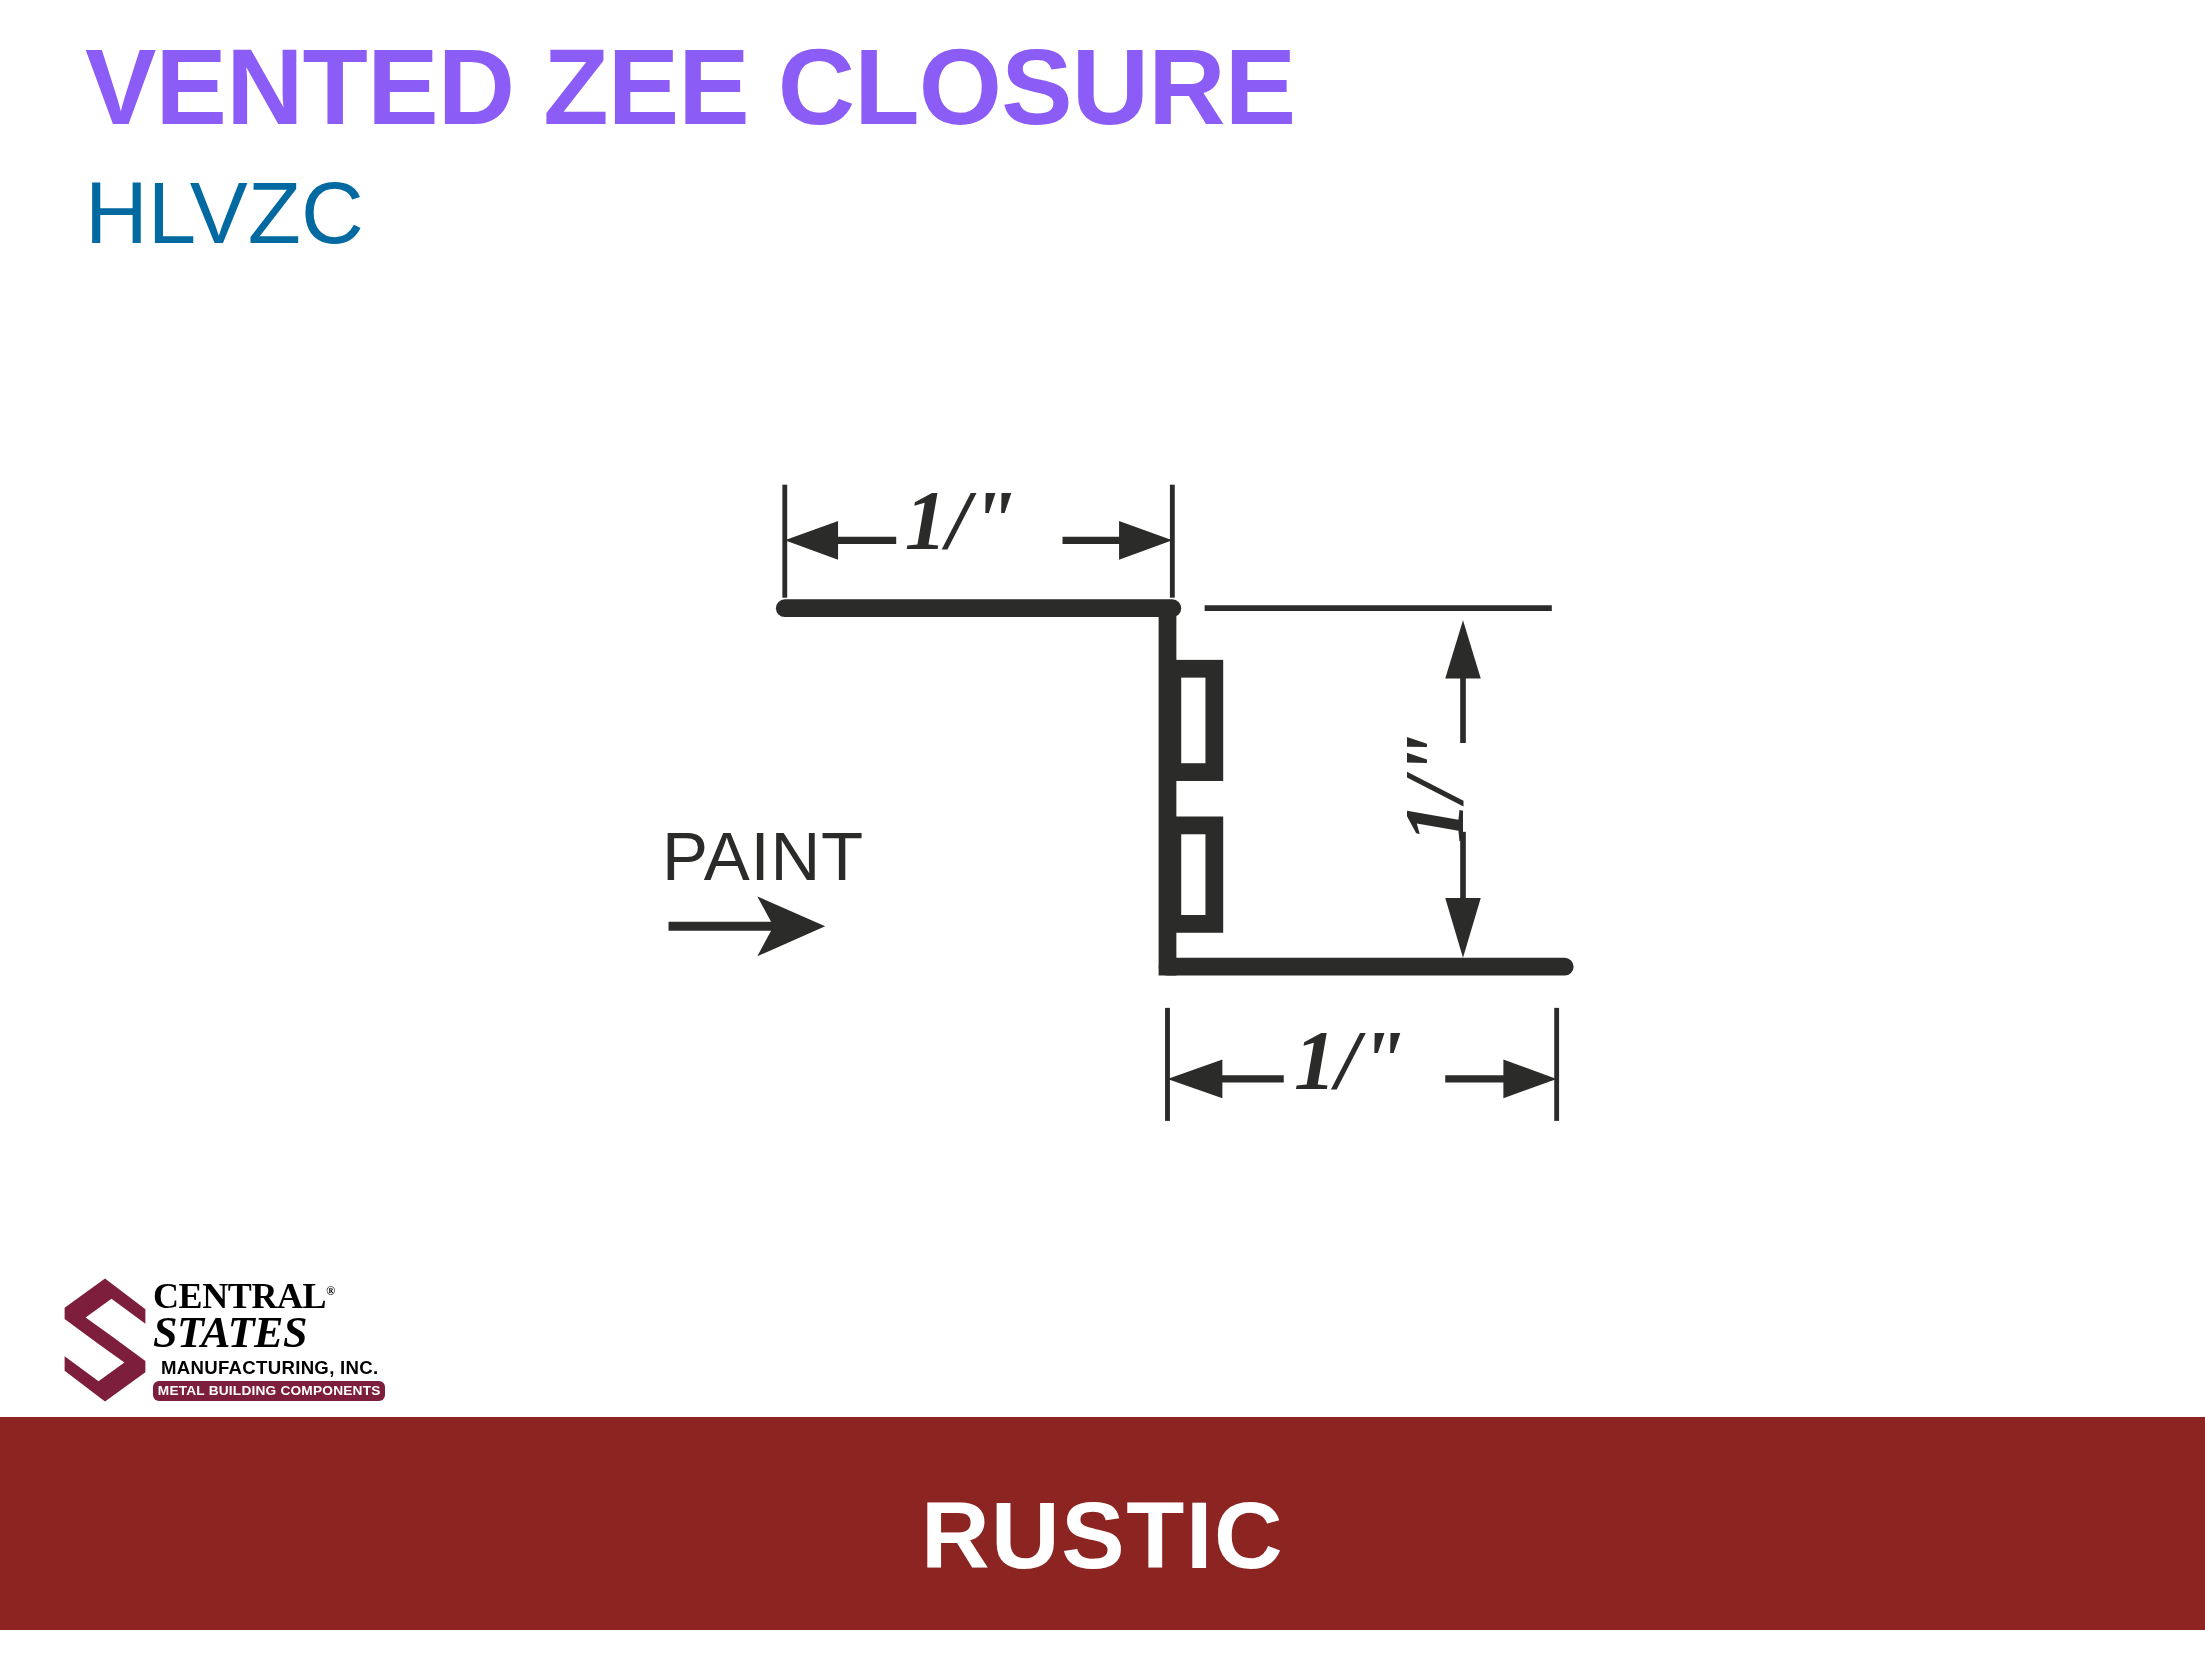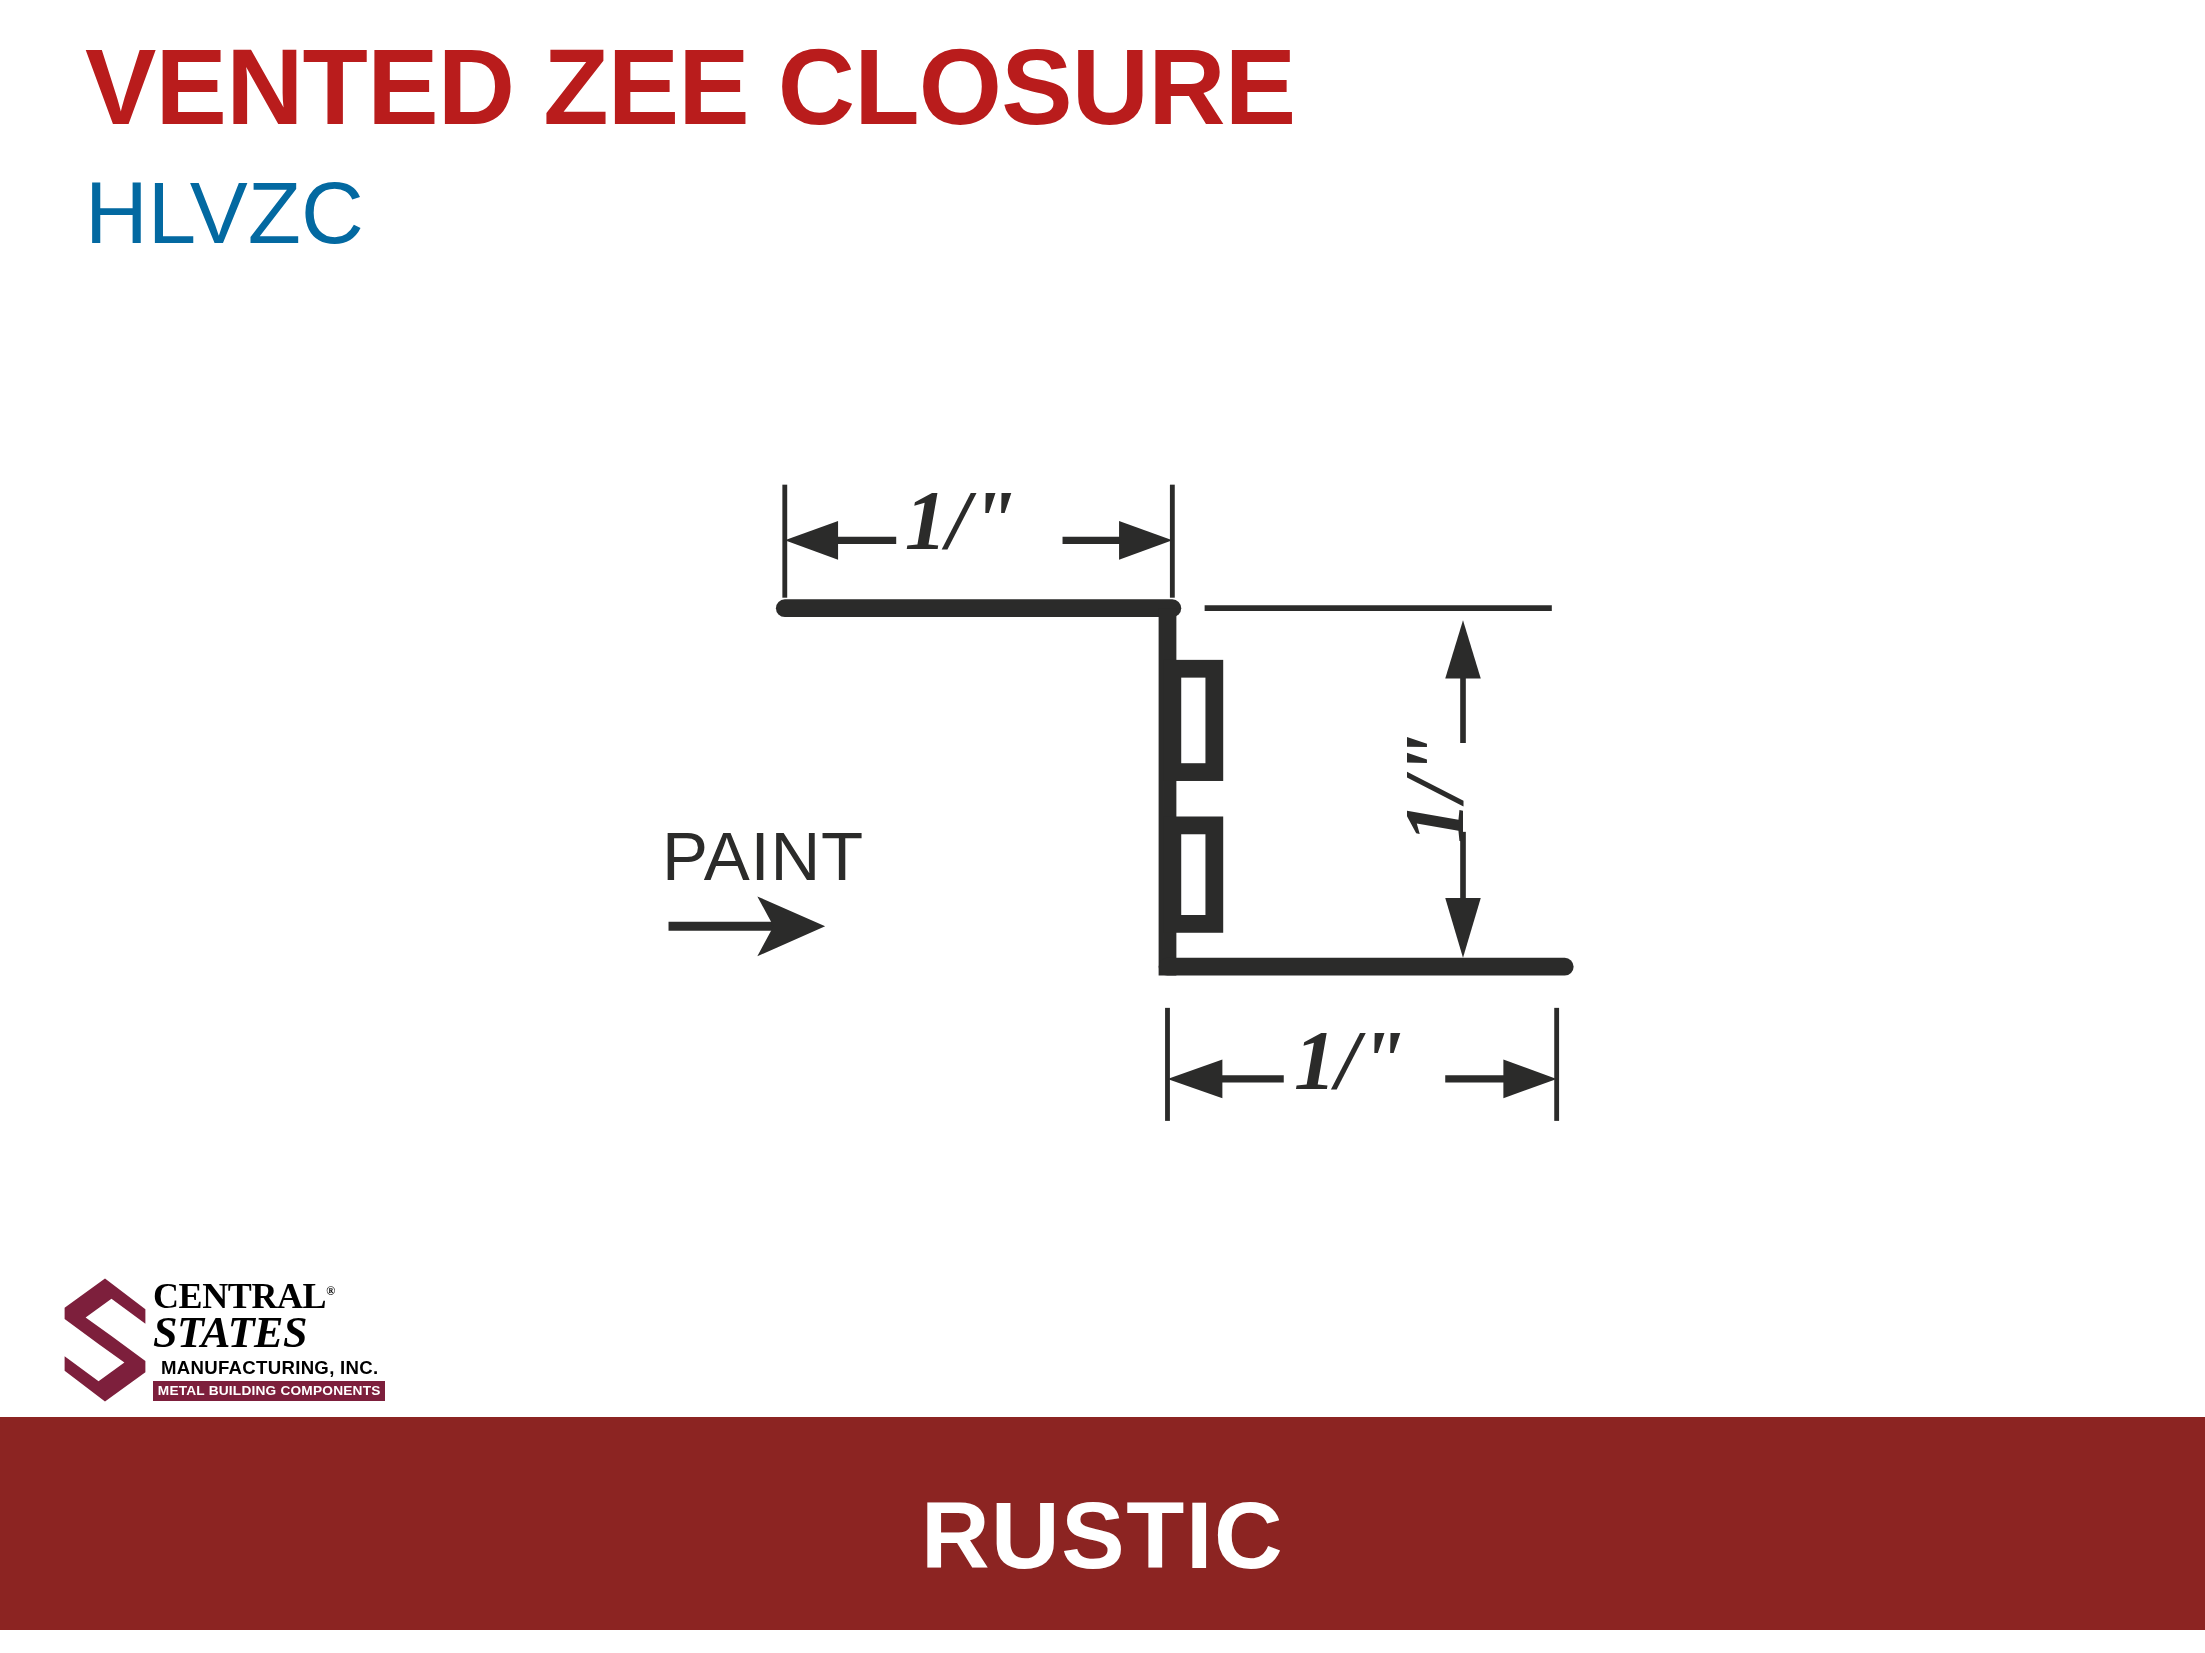--- a/index.html
+++ b/index.html
@@ -21,21 +21,21 @@
   
   #title-block {
     position: absolute;
     left: 85px;
     top: 31px;
     width: 1776px;
   }
   #product-title {
     font-size: 107px;
     font-weight: bold;
-    color: #b91c1c;
+    color: #8b5cf6;
     letter-spacing: -0.8px;
     line-height: 1.05;
     white-space: nowrap;
   }
   #product-code {
     font-size: 87px;
     font-weight: normal;
     color: #0369a1;
     line-height: 1.12;
     margin-top: 21px;
@@ -114,20 +114,21 @@
     margin-top: 4px;
     background: #7d1f3c;
     color: #ffffff;
     font-size: 13.7px;
     font-weight: bold;
     letter-spacing: 0.2px;
     padding: 3.2px 4.8px 3.2px 4.8px;
     line-height: 1;
     white-space: nowrap;
     display: inline-block;
+    border-radius: 6px;
   }
 
   
   #footer-band {
     position: absolute;
     left: 0;
     top: 1417px;
     width: 2205px;
     height: 213px;
     background: #8c2422;

